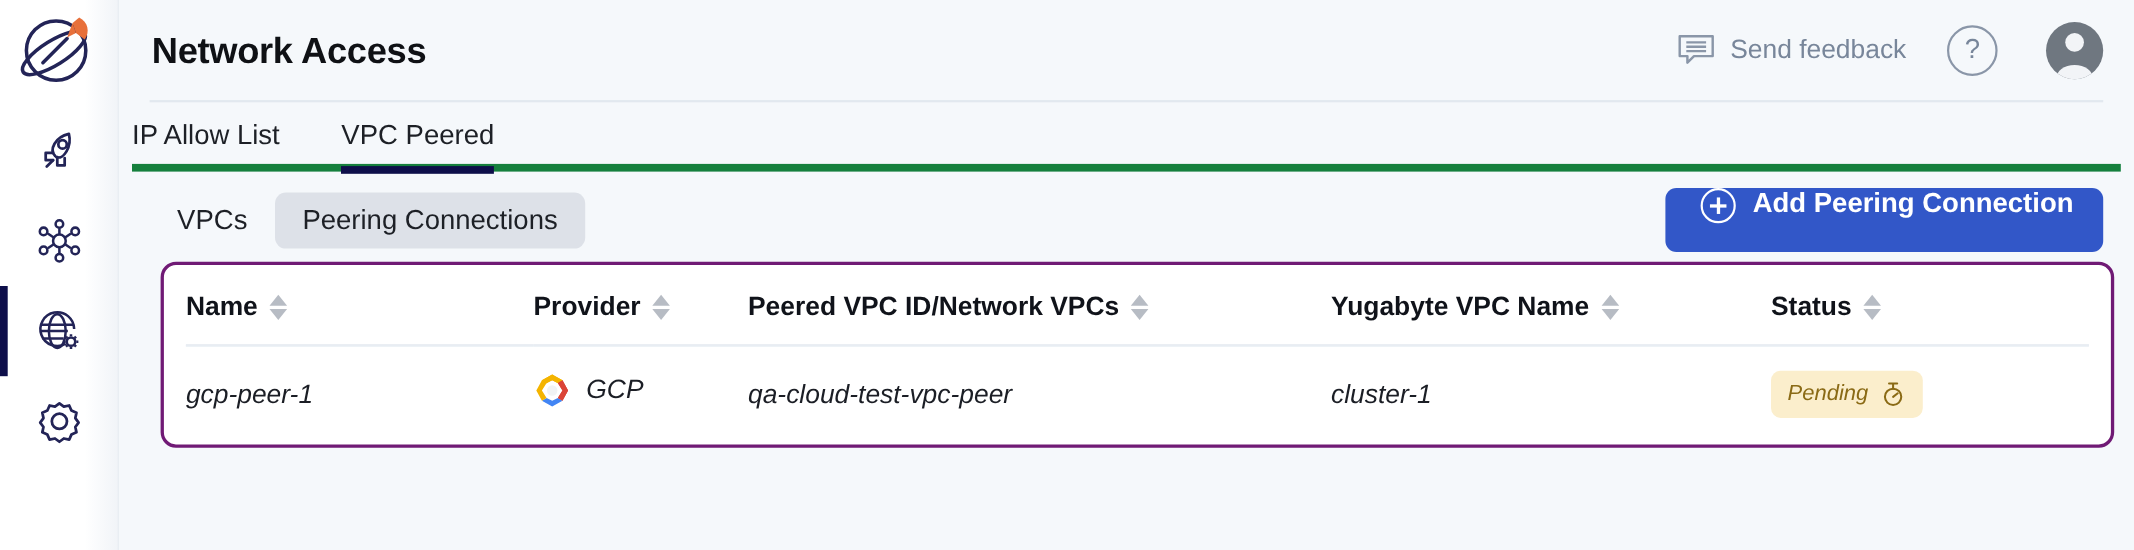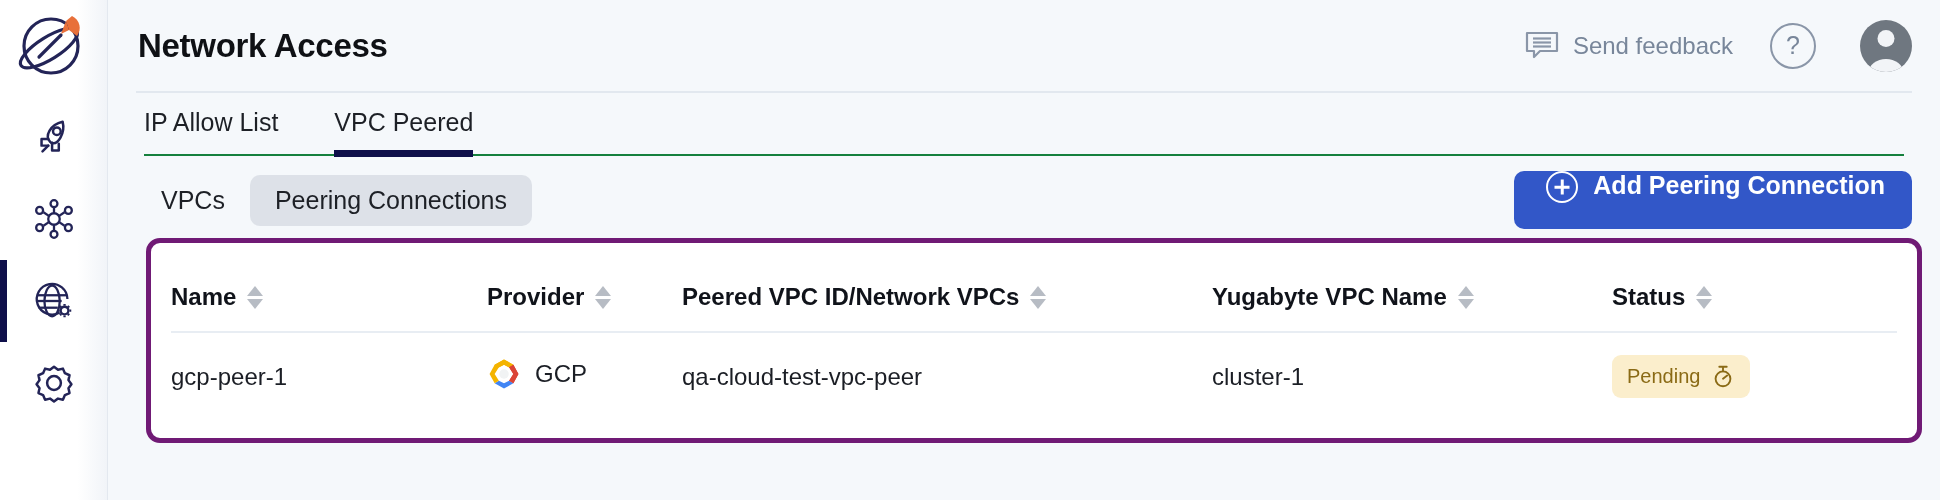--- a/index.html
+++ b/index.html
@@ -146,25 +146,25 @@
   .header-divider {
     height: 2px;
     background: #e2e8ef;
     margin: 0 28px 0 28px;
   }
 
   
   .tabs {
     position: relative;
     height: 63px;
-    margin: 0 36px;
-    display: flex;
-    align-items: center;
+    margin: 0 12px;
+    display: flex;
+    align-items: flex-start;
     gap: 0;
-    border-bottom: 2px solid #15803d;
+    border-bottom: 7px solid #15803d;
   }
   .tab {
     position: relative;
     height: 63px;
     padding: 18px 0 0 0;
     margin-right: 56px;
     font-size: 25px;
     color: #1d2026;
     cursor: pointer;
     line-height: 1;
@@ -241,23 +241,23 @@
   .plus-circle::after {
     left: 50%; top: 50%;
     transform: translate(-50%, -50%);
     width: 2.5px; height: 15px;
   }
 
   
   .card {
     margin: 0 18px 0 38px;
     background: #ffffff;
-    border: 5px solid #701a75;
+    border: 3px solid #701a75;
     border-radius: 14px;
-    padding: 16px 20px;
+    padding: 0 20px;
   }
   table.grid {
     width: 100%;
     border-collapse: collapse;
     table-layout: fixed;
   }
   table.grid th {
     text-align: left;
     font-size: 24px;
     font-weight: bold;
@@ -265,20 +265,21 @@
     padding: 24px 0 20px 0;
     border-bottom: 2px solid #e8edf3;
     white-space: nowrap;
   }
   table.grid td {
     font-size: 24px;
     color: #1b1e25;
     padding: 22px 0 24px 0;
     white-space: nowrap;
     vertical-align: middle;
+    font-style: italic;
   }
   .th-inner { display: inline-flex; align-items: center; gap: 11px; }
   .sort-icon {
     display: inline-flex;
     flex-direction: column;
     gap: 3px;
     cursor: pointer;
   }
   .sort-icon i {
     display: block;

